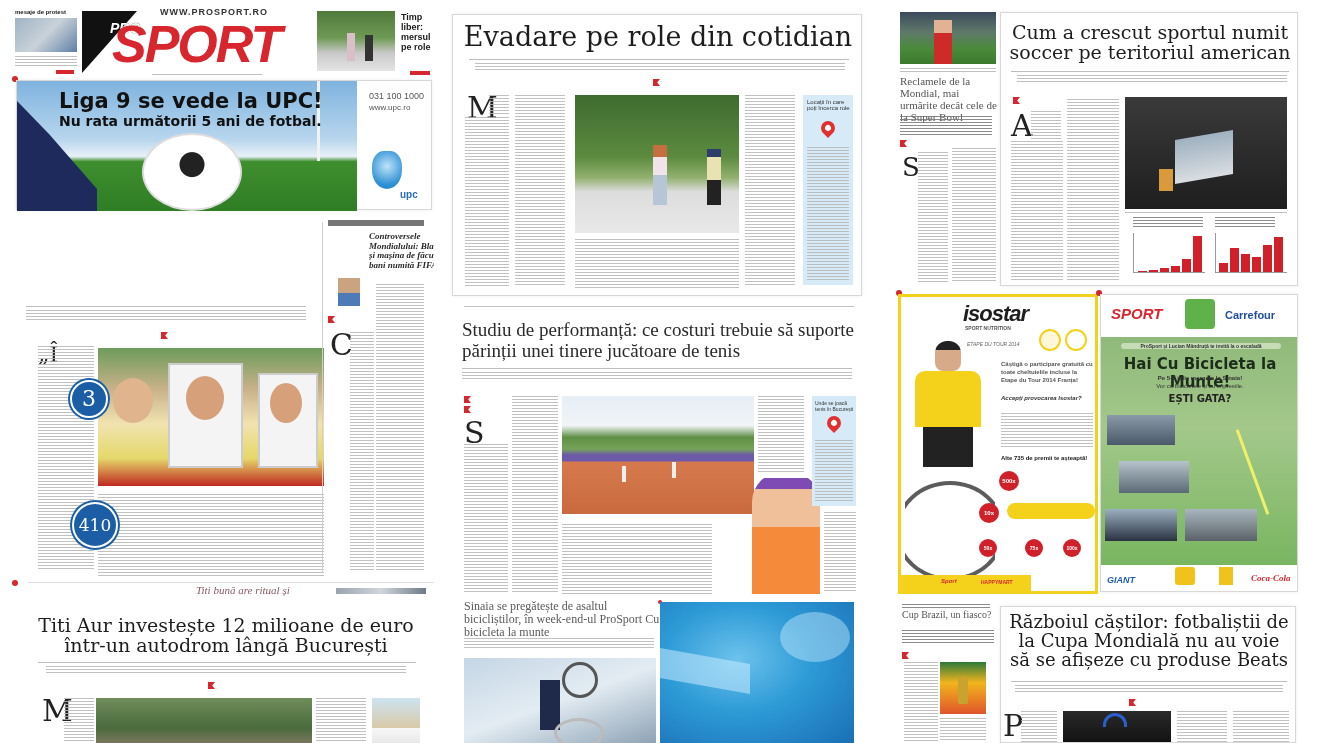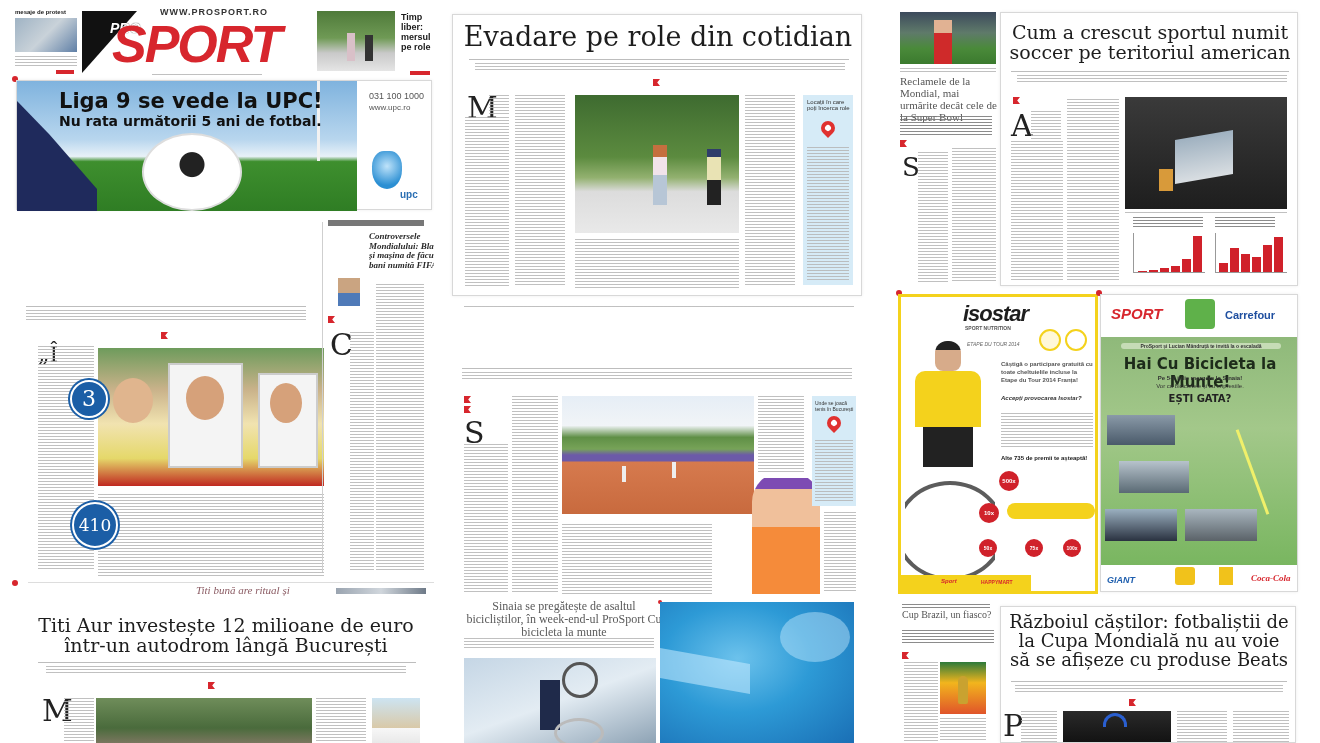--- a/index.html
+++ b/index.html
@@ -135,20 +135,21 @@
   <div class="lines" style="left:292px; top:80px; width:50px; height:192px;"></div>
   <div class="map-box" style="left:350px; top:80px; width:50px; height:190px;">
     <div class="abs" style="left:4px; top:4px; width:44px; font:6px 'Liberation Sans',sans-serif; color:#333;">Locații în care poți încerca role</div>
     <div class="pin" style="left:18px; top:26px;"></div>
     <div class="lines" style="left:4px; top:52px; width:42px; height:134px;"></div>
   </div>
 </div>
 
 <div class="page" style="left:452px; top:300px; width:410px; height:294px;">
   <div class="lines" style="left:12px; top:6px; width:390px; height:2px;"></div>
+  <div class="abs lite-head" style="left:10px; top:20px; width:395px; font-size:19px;">Studiu de performanță: ce costuri trebuie să suporte părinții unei tinere jucătoare de tenis</div>
   <div class="rule" style="left:10px; top:68px; width:390px;"></div>
   <div class="lines" style="left:10px; top:72px; width:390px; height:8px;"></div>
   <div class="byline-flag" style="left:12px; top:96px;"></div>
   <div class="byline-flag" style="left:12px; top:106px;"></div>
   <div class="dropcap" style="left:12px; top:118px;">S</div>
   <div class="lines" style="left:12px; top:144px; width:44px; height:150px;"></div>
   <div class="lines" style="left:60px; top:96px; width:46px; height:198px;"></div>
   <div class="photo" style="left:110px; top:96px; width:192px; height:118px; background:linear-gradient(180deg,#e6eef6 0%,#f1f4f7 25%,#5f8f46 35%,#77a358 45%,#6c5aa8 50%,#6c5aa8 55%,#d67a4e 56%,#c86a3e 100%);">
     <div class="abs" style="left:60px; top:70px; width:4px; height:16px; background:#eee;"></div>
     <div class="abs" style="left:110px; top:66px; width:4px; height:16px; background:#eee;"></div>
@@ -157,21 +158,21 @@
   <div class="photo" style="left:300px; top:172px; width:68px; height:122px; background:linear-gradient(180deg,#fff 0 5%,#7d4bb3 5% 14%,#f0c09b 14% 45%,#f58b3a 45%);border-radius:30px 30px 0 0;"></div>
   <div class="lines" style="left:306px; top:96px; width:46px; height:76px;"></div>
   <div class="map-box" style="left:360px; top:96px; width:44px; height:110px;">
     <div class="abs" style="left:3px; top:4px; width:40px; font:5px 'Liberation Sans',sans-serif; color:#333;">Unde se joacă tenis în București</div>
     <div class="pin" style="left:15px; top:20px;"></div>
     <div class="lines" style="left:3px; top:44px; width:38px; height:62px;"></div>
   </div>
   <div class="lines" style="left:372px; top:212px; width:32px; height:80px;"></div>
 </div>
 
-<div class="page" style="left:452px; top:598px; width:410px; height:145px;text-align:center;">
+<div class="page" style="left:452px; top:598px; width:410px; height:145px;">
   <div class="abs lite-head" style="left:12px; top:2px; width:200px; font-size:12px; color:#5a5a5a;">Sinaia se pregătește de asaltul bicicliștilor, în week-end-ul ProSport Cu bicicleta la munte</div>
   <div class="lines" style="left:12px; top:40px; width:190px; height:10px;"></div>
   <div class="photo" style="left:12px; top:60px; width:192px; height:85px; background:linear-gradient(160deg,#c5d6e5 0%,#e3ecf3 50%,#8ea3b5 100%);">
     <div class="abs" style="left:98px; top:4px; width:36px; height:36px; border-radius:50%; border:3px solid #555;"></div>
     <div class="abs" style="left:76px; top:22px; width:20px; height:50px; background:#1f2a4a;"></div>
     <div class="abs" style="left:90px; top:60px; width:50px; height:30px; border-radius:50%; border:3px solid #bbb;"></div>
   </div>
   <div class="red-dot" style="left:206px; top:2px; width:4px; height:4px;"></div>
   <div class="photo" style="left:208px; top:4px; width:194px; height:141px; background:radial-gradient(ellipse at 40% 40%, #6cc2ec 0%, #2d9ad6 45%, #1a6fb5 100%);">
     <div class="abs" style="left:0; top:54px; width:90px; height:30px; background:rgba(200,235,255,0.55); transform:skewY(10deg);"></div>

